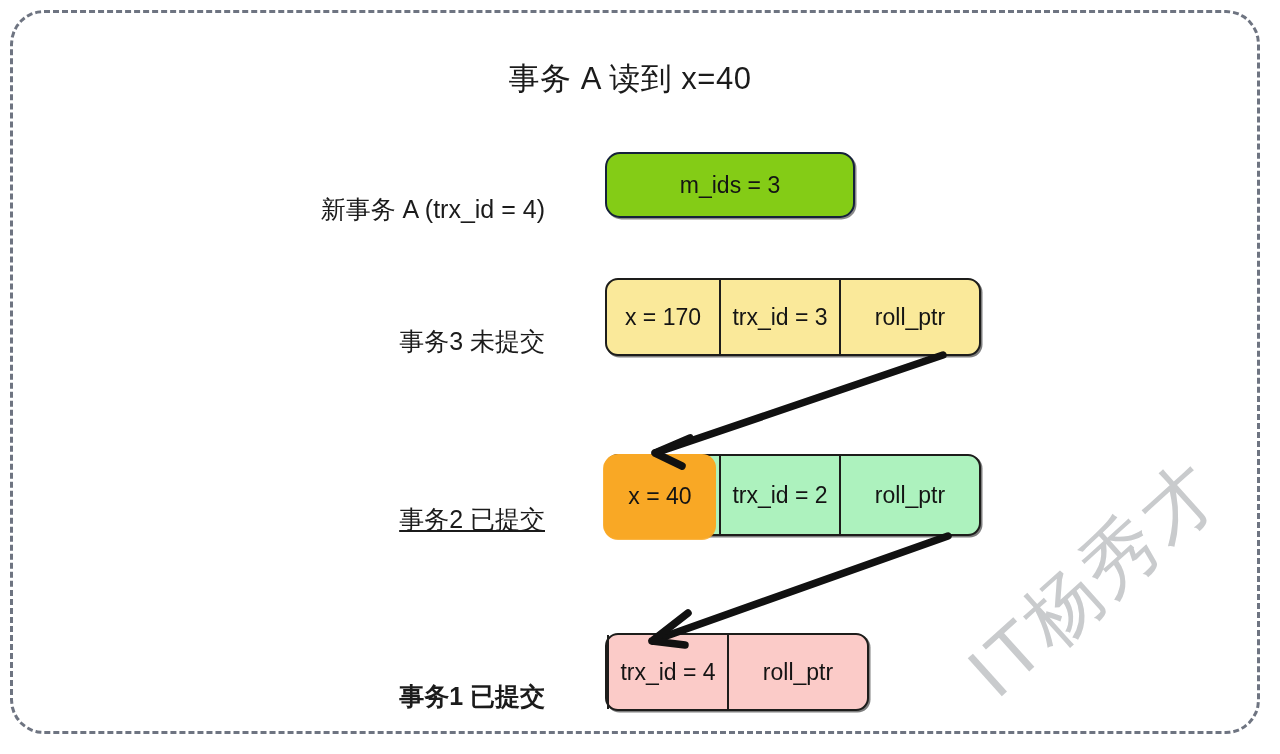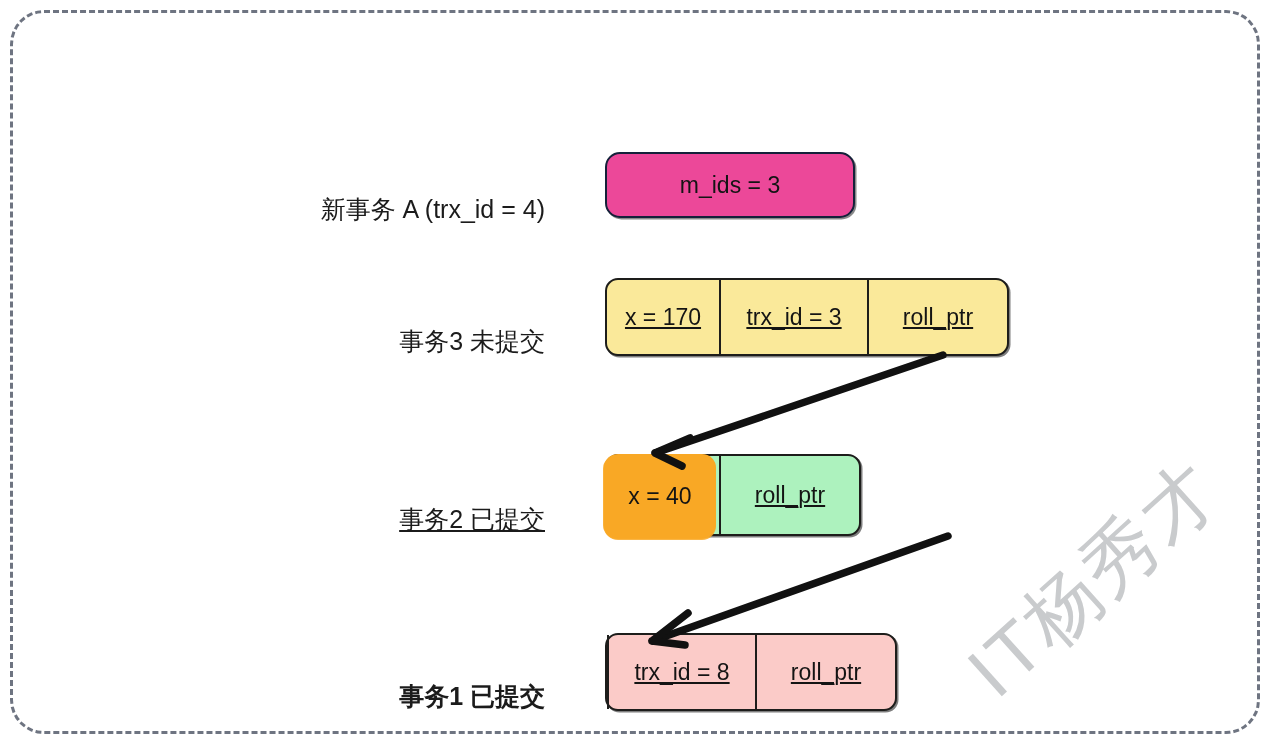--- a/index.html
+++ b/index.html
@@ -77,24 +77,23 @@
   }
   .cell {
     box-sizing: border-box;
     display: flex;
     align-items: center;
     justify-content: center;
     font-size: 23px;
     color: #141414;
     white-space: nowrap;
     height: 100%;
-    text-decoration: underline;
   }
   .cell.c1 { width: 112px; }
-  .cell.c2 { width: 148px; border-left: 2.2px solid #1d1d1b; }
+  .cell.c2 { width: 120px; border-left: 2.2px solid #1d1d1b; }
   .cell.c3 { width: 140px; border-left: 2.2px solid #1d1d1b; }
 
   
   .pill {
     position: absolute;
     left: 605px;
     box-sizing: border-box;
     display: flex;
     align-items: center;
     justify-content: center;
@@ -152,53 +151,55 @@
     user-select: none;
   }
 </style>
 </head>
 <body>
 
 <div id="canvas">
 
   <div id="outer-frame"></div>
 
+  <div id="diagram-title">事务 A 读到 x=40</div>
 
   <div class="row" style="top:185px;">
     <div class="row-label" style="top:-16px;">新事务 A (trx_id = 4)</div>
-    <div class="pill" id="pill-m-ids" style="top:-33px; width:250px; height:66px; background:#ec4899;">
+    <div class="pill" id="pill-m-ids" style="top:-33px; width:250px; height:66px; background:#84cc16;">
       <span>m_ids = 3</span>
     </div>
   </div>
 
   <div class="row" style="top:317px;">
     <div class="row-label" style="top:-16px;text-align:center;">事务3 未提交</div>
     <div class="record" style="top:-39px; height:78px; background:#fae99a;">
       <div class="cell c1">x = 170</div>
       <div class="cell c2">trx_id = 3</div>
       <div class="cell c3">roll_ptr</div>
     </div>
   </div>
 
   <div class="row" style="top:495px;">
     <div class="row-label" style="top:-16px;text-decoration:underline;">事务2 已提交</div>
     <div class="record" style="top:-41px; height:82px; background:#adf2be;">
       <div class="cell c1">x = 40</div>
+      <div class="cell c2">trx_id = 2</div>
       <div class="cell c3">roll_ptr</div>
     </div>
   </div>
 
   <div id="highlight-x40">
     <span>x = 40</span>
   </div>
 
   <div class="row" style="top:672px;">
     <div class="row-label" style="top:-16px;font-weight:bold;">事务1 已提交</div>
     <div class="record" style="top:-39px; height:78px; background:#fbcbc8;">
-      <div class="cell c2">trx_id = 8</div>
+      <div class="cell c2">trx_id = 4</div>
       <div class="cell c3">roll_ptr</div>
     </div>
   </div>
 
   <svg id="arrow-layer" viewBox="0 0 1280 754">
 
     <g>
       <path d="M 943 355 L 658 452" stroke="#111111" stroke-width="7.5" fill="none" stroke-linecap="round"></path>
       <path d="M 655 453 L 690 438 M 655 453 L 682 466" stroke="#111111" stroke-width="7.5" fill="none" stroke-linecap="round" stroke-linejoin="round"></path>
     </g>

